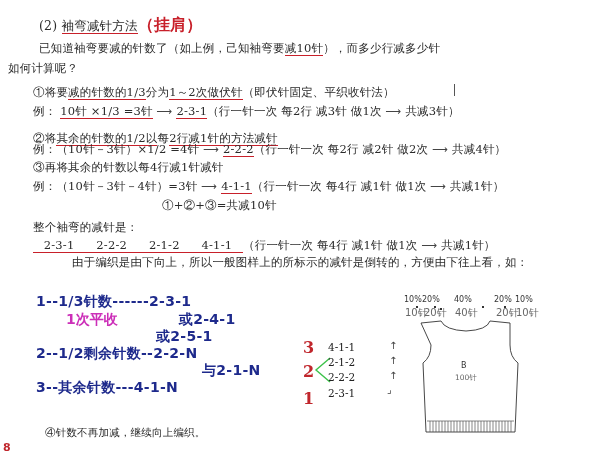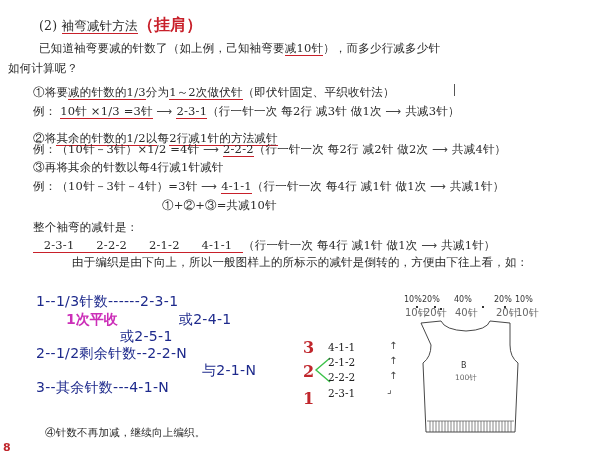--- a/index.html
+++ b/index.html
@@ -7,21 +7,21 @@
     width:600px; height:463px; position:relative; overflow:hidden;
     background:#ffffff;
     font-family:"DejaVu Serif", "Liberation Serif", serif;
     color:#2a2a2a;
   }
   .abs { position:absolute; white-space:nowrap; }
   .t { font-size:11.5px; letter-spacing:0.2px; }
   .red-title { color:#c8202a; font-weight:bold; font-size:16px; font-family:"DejaVu Sans", sans-serif; }
   .ul { border-bottom:1.5px solid #c8202a; padding-bottom:0px; }
   .ul-title { border-bottom:1.5px solid #c8202a; }
-  .blue { color:#1e2a8c; font-family:"DejaVu Sans", sans-serif; font-size:14px; font-weight:normal; letter-spacing:0.3px; }
+  .blue { color:#1e2a8c; font-family:"DejaVu Sans", sans-serif; font-size:14px; font-weight:bold; letter-spacing:0.3px; }
   .magenta { color:#cc2fb8; font-family:"DejaVu Sans", sans-serif; font-size:14px; font-weight:bold; }
   .big-red-num { color:#c0262c; font-size:16px; font-weight:bold; font-family:"DejaVu Serif", serif; }
   .diag-num { font-size:10.5px; color:#222; }
   .arrow-glyph { font-size:11px; color:#444; font-family:"DejaVu Sans", sans-serif; }
   .pct { font-size:8px; color:#333; font-family:"DejaVu Sans", sans-serif; }
   .pct-sub { font-size:10px; color:#666; font-family:"DejaVu Sans", sans-serif; }
   .page-num { color:#c0262c; font-weight:bold; font-size:11px; font-family:"DejaVu Sans", sans-serif; }
 </style>
 </head>
 <body>
@@ -83,21 +83,21 @@
   <span>共减1针）</span>
 </div>
 <div class="abs t" style="left:33px;top:255px;padding-left:39px;">由于编织是由下向上，所以一般图样上的所标示的减针是倒转的，方便由下往上看，如：</div>
 
 <div class="abs" style="left:36px;top:293px;line-height:17px;">
   <div class="blue">1--1/3针数------2-3-1</div>
   <div style="white-space:nowrap;">
     <span class="magenta" style="margin-left:30px;">1次平收</span>
     <span class="blue" style="margin-left:56px;">或2-4-1</span>
   </div>
-  <div class="blue" style="margin-left:84px;">或2-5-1</div>
+  <div class="blue" style="margin-left:120px;">或2-5-1</div>
   <div class="blue">2--1/2剩余针数--2-2-N</div>
   <div class="blue" style="margin-left:166px;">与2-1-N</div>
   <div class="blue">3--其余针数---4-1-N</div>
 </div>
 
 <div class="abs big-red-num" style="left:303px;top:338px;">3</div>
 <div class="abs big-red-num" style="left:303px;top:362px;">2</div>
 <div class="abs big-red-num" style="left:303px;top:389px;">1</div>
 
 <svg class="abs" style="left:313px;top:355px;" width="18" height="30">

